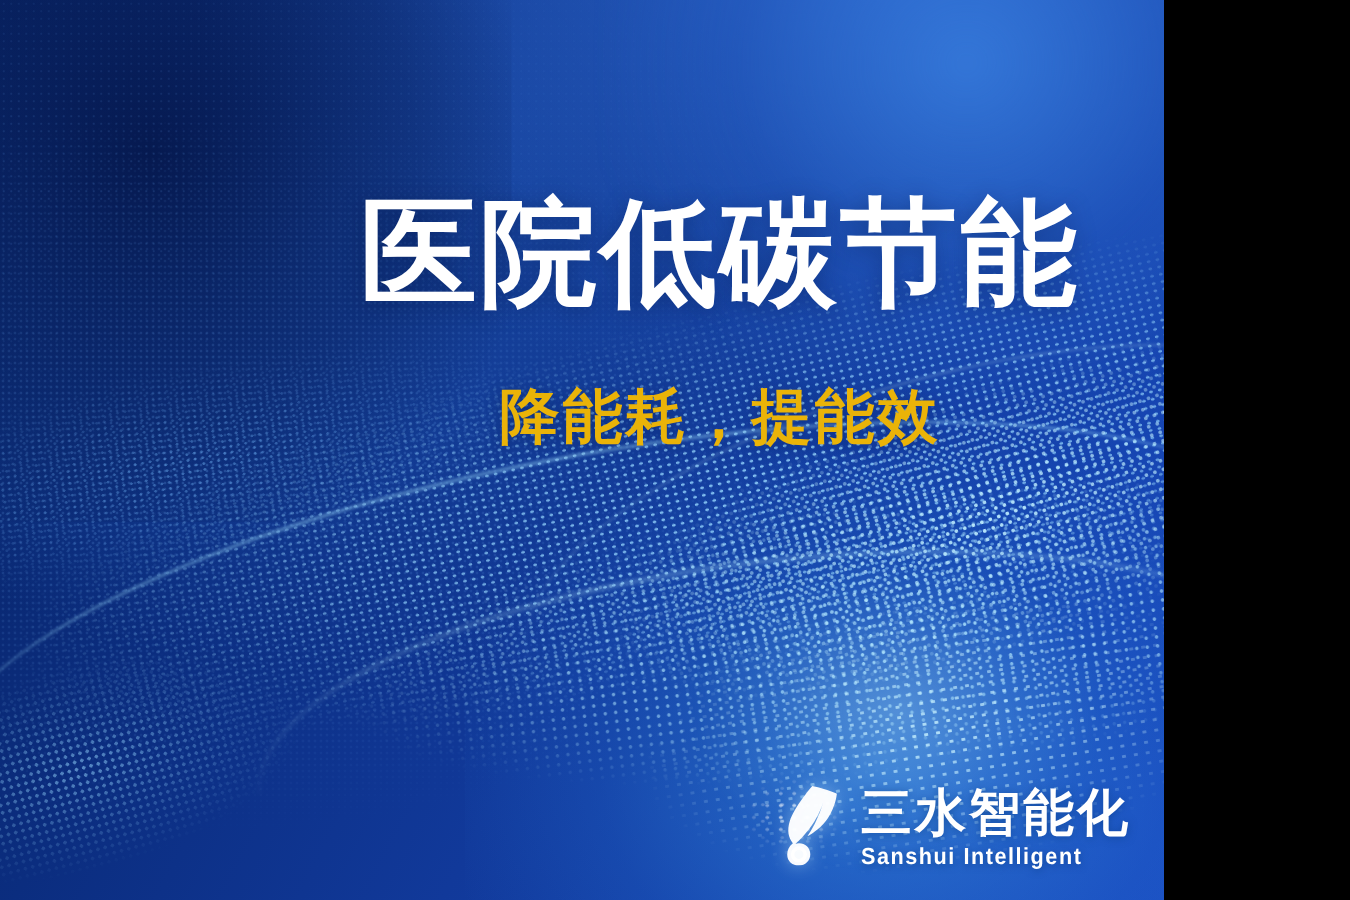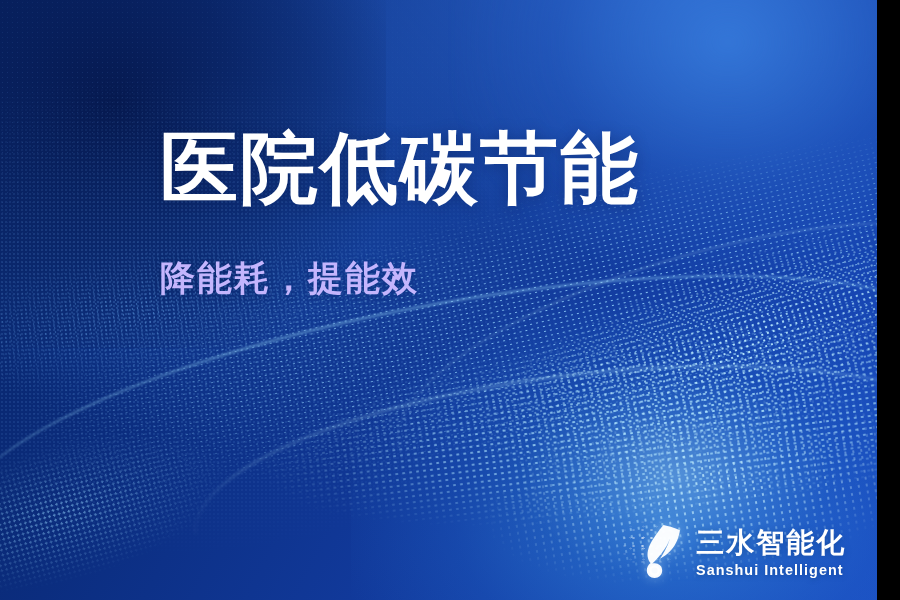--- a/index.html
+++ b/index.html
@@ -2,25 +2,26 @@
 <html><head>
 <meta charset="utf-8">
 <style>
   html, body {
     margin: 0;
     padding: 0;
     background: #000;
   }
   #poster {
     position: relative;
-    width: 877px;
+    width: 776px;
     height: 600px;
     overflow: hidden;
     font-family: "Liberation Sans", "DejaVu Sans", sans-serif;
     background: #0b2a75;
+    text-align: center;
   }
 
   
   .bg-base {
     position: absolute;
     inset: 0;
     background:
       radial-gradient(ellipse 780px 520px at 78% -8%, #2a63c8 0%, rgba(42,99,200,0) 62%),
       radial-gradient(ellipse 620px 430px at 30% 26%, #17449e 0%, rgba(23,68,158,0) 68%),
       linear-gradient(118deg, #072262 0%, #0b2d7f 30%, #11399a 56%, #1543ad 78%, #1a4cc0 100%);
@@ -174,23 +175,23 @@
     color: #ffffff;
     font-weight: 900;
     font-size: 78px;
     line-height: 112px;
     letter-spacing: 2px;
     white-space: nowrap;
     text-shadow: 0 2px 14px rgba(3,20,70,0.35);
   }
   .subhead {
     margin-top: 30px;
-    color: #c4b5fd;
+    color: #eab308;
     font-weight: 700;
-    font-size: 35px;
+    font-size: 40px;
     line-height: 48px;
     letter-spacing: 2px;
     white-space: nowrap;
     text-shadow: 0 2px 10px rgba(3,20,70,0.30);
   }
 
   
   .logo {
     position: absolute;
     right: 22px;
@@ -206,21 +207,21 @@
     filter: drop-shadow(0 0 6px rgba(200,240,255,0.45));
   }
   .logo-text {
     display: flex;
     flex-direction: column;
     align-items: flex-start;
     line-height: 1;
   }
   .logo-cn {
     color: #ffffff;
-    font-size: 28px;
+    font-size: 34px;
     font-weight: 900;
     letter-spacing: 2px;
     white-space: nowrap;
     text-shadow: 0 1px 6px rgba(10,60,130,0.55);
   }
   .logo-en {
     margin-top: 5px;
     color: #ffffff;
     font-size: 15.5px;
     font-weight: 700;

